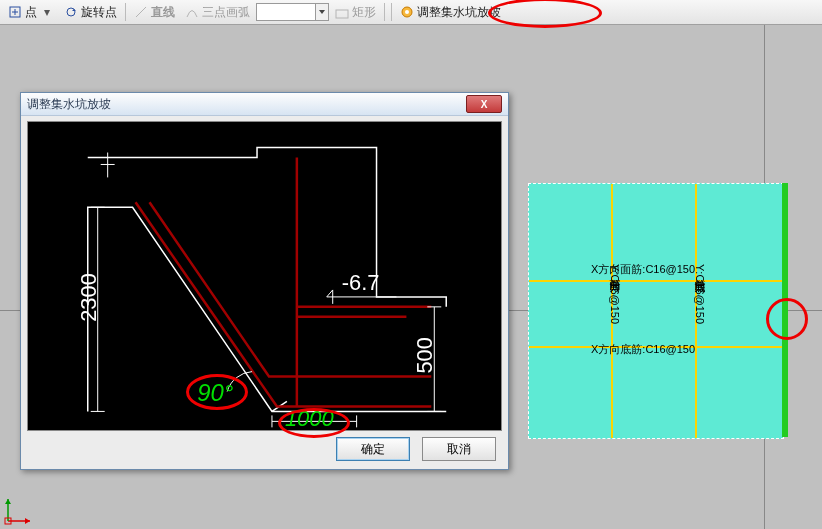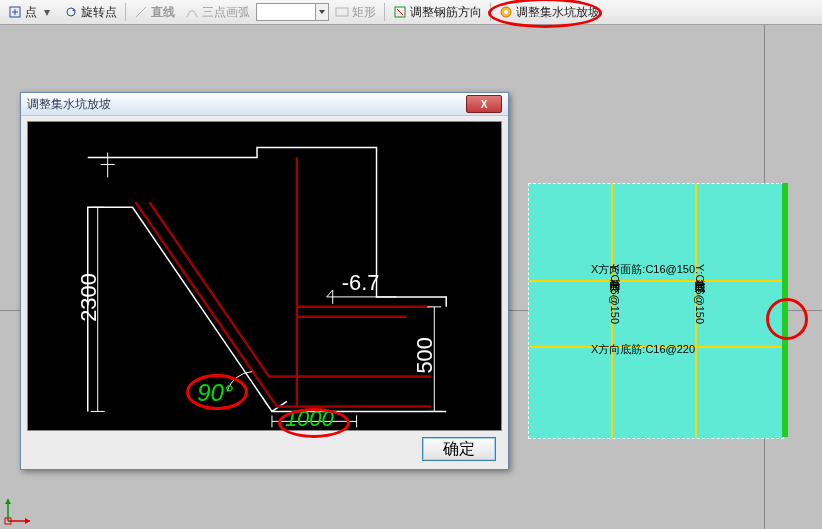--- a/index.html
+++ b/index.html
@@ -18,21 +18,21 @@
   .slab-text{position:absolute;color:#000;font-size:11px;white-space:nowrap;}
   .slab-text.v{writing-mode:vertical-rl;}
   .greenbar{position:absolute;background:#22cc22;}
   
   .dialog{position:absolute;left:20px;top:92px;width:487px;height:376px;background:#ececec;border:1px solid #6b8aab;box-shadow:2px 2px 6px rgba(0,0,0,0.4);}
   .titlebar{height:22px;background:linear-gradient(#fdfdfd,#d7e4f2);display:flex;align-items:center;padding:0 6px;color:#2b3b53;font-size:12px;border-bottom:1px solid #b7c7da;}
   .titlebar .ttl{flex:1;}
   .closebtn{width:34px;height:16px;background:linear-gradient(#e07b7b,#c33a3a);border:1px solid #7a1f1f;border-radius:2px;display:flex;align-items:center;justify-content:center;color:#fff;font-weight:bold;font-size:10px;}
   .preview{position:absolute;top:28px;left:6px;right:6px;height:308px;background:#000;border:1px solid #888;}
   .dlg-btns{position:absolute;bottom:8px;right:12px;display:flex;gap:12px;}
-  .btn{width:72px;height:22px;border:1px solid #8a8a8a;background:linear-gradient(#fefefe,#e2e2e2);font-size:16px;display:flex;align-items:center;justify-content:center;cursor:default;}
+  .btn{width:72px;height:22px;border:1px solid #8a8a8a;background:linear-gradient(#fefefe,#e2e2e2);font-size:12px;display:flex;align-items:center;justify-content:center;cursor:default;}
   .btn.def{border:1px solid #3c7fb1;box-shadow:0 0 0 1px #a8d2f0 inset;}
   
   .svgt{font-family:Arial,sans-serif;}
 </style>
 </head>
 <body>
 
 <div class="canvas-bg">
 
   <div style="position:absolute;left:0;right:0;top:285px;height:0;border-top:1px solid #888;"></div>
@@ -40,21 +40,21 @@
   <div style="position:absolute;top:0;bottom:0;left:764px;width:0;border-left:1px solid #888;"></div>
 
   <div class="slab" style="left:528px;top:158px;width:254px;height:254px;">
 
     <div class="slab-line" style="left:82px;top:0;width:2px;height:100%;"></div>
     <div class="slab-line" style="left:166px;top:0;width:2px;height:100%;"></div>
     <div class="slab-line" style="top:96px;left:0;height:2px;width:100%;"></div>
     <div class="slab-line" style="top:162px;left:0;height:2px;width:100%;"></div>
 
     <span class="slab-text" style="left:62px;top:78px;">X方向面筋:C16@150</span>
-    <span class="slab-text" style="left:62px;top:158px;">X方向底筋:C16@220</span>
+    <span class="slab-text" style="left:62px;top:158px;">X方向底筋:C16@150</span>
     <span class="slab-text v" style="left:78px;top:80px;">Y方向面筋:C16@150</span>
     <span class="slab-text v" style="left:163px;top:80px;">Y方向底筋:C16@150</span>
   </div>
   <div class="greenbar" style="left:782px;top:158px;width:6px;height:254px;"></div>
 
   <div class="circ" style="left:766px;top:273px;width:36px;height:36px;"></div>
 
   <svg class="axis" viewBox="0 0 30 30">
     <line x1="4" y1="26" x2="26" y2="26" stroke="#d00" stroke-width="1.5"></line>
     <polygon points="26,26 21,23 21,29" fill="#d00"></polygon>
@@ -103,38 +103,29 @@
     <span>三点画弧</span>
   </div>
   <div style="display:flex;align-items:center;">
     <input class="tb-input" value="" style="">
     <div class="tb-drop">
         <svg width="8" height="8">
           <polygon points="1,2 7,2 4,6" fill="#444"></polygon>
         </svg>
       </div>
   </div>
-  <div class="tb-item" style="color:#9a9a9a;">
+  <div class="tb-item" style="color:#9a9a9a;align-items:flex-end;">
     <span class="ico">
         <svg width="14" height="10">
           <rect x="1" y="1" width="12" height="8" fill="none" stroke="#b4b4b4"></rect>
         </svg>
       </span>
     <span>矩形</span>
   </div>
   <div style="width:1px;height:18px;background:#bbb;margin:0 2px;"></div>
-  <div class="tb-item">
-    <span class="ico">
-        <svg width="12" height="12">
-          <rect x="1" y="1" width="10" height="10" fill="none" stroke="#2a8a2a"></rect>
-          <line x1="3" y1="3" x2="9" y2="9" stroke="#d11"></line>
-        </svg>
-      </span>
-    <span>调整钢筋方向</span>
-  </div>
   <div style="width:1px;height:18px;background:#bbb;margin:0 2px;"></div>
   <div class="tb-item">
     <span class="ico">
         <svg width="14" height="14">
           <circle cx="7" cy="7" r="5" fill="#f7b83c" stroke="#c77a00"></circle>
           <circle cx="7" cy="7" r="2" fill="#fff"></circle>
         </svg>
       </span>
     <span>调整集水坑放坡</span>
   </div>
@@ -197,14 +188,17 @@
     </svg>
     
     <div class="circ" style="left:158px;top:252px;width:56px;height:30px;"></div>
     <div class="circ" style="left:250px;top:286px;width:66px;height:24px;"></div>
   </div>
 
   <div class="dlg-btns">
     <div class="btn def">
         <span>确定</span>
       </div>
+    <div class="btn">
+        <span>取消</span>
+      </div>
   </div>
 </div>
 
 </body></html>

